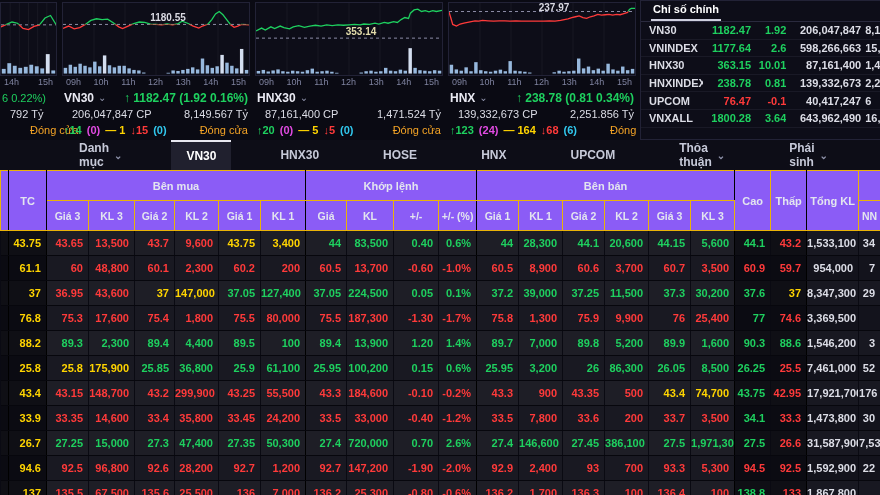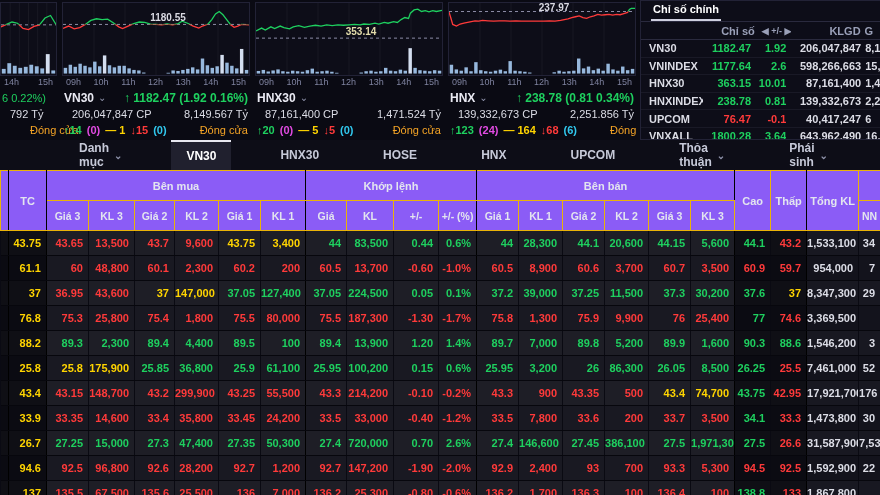--- a/index.html
+++ b/index.html
@@ -373,27 +373,20 @@
             <span class="sp"></span>
             <span class="c-o">Đóng cửa</span>
           </div>
         </div>
       </div>
     </div>
   <div class="index-panel">
     <div class="ip-tab">
       <span>Chỉ số chính</span>
     </div>
-    <div id="ip-head" class="ip-row head">
-        <span class="ip-cell n"></span>
-        <span class="ip-cell v">Chỉ số</span>
-        <span class="ip-cell c hdr">◀ +/- ▶</span>
-        <span class="ip-cell k">KLGD</span>
-        <span class="ip-cell g">G</span>
-      </div>
     <div id="ip-rows">
         <div class="ip-row">
           <span class="ip-cell n c-w">VN30</span>
           <span class="ip-cell v c-u">1182.47</span>
           <span class="ip-cell c c-u">1.92</span>
           <span class="ip-cell k c-w">206,047,847</span>
           <span class="ip-cell g c-w">8,1</span>
         </div>
         <div class="ip-row">
           <span class="ip-cell n c-w">VNINDEX</span>
@@ -537,21 +530,21 @@
         <td class="dk ge"></td>
         <td class="dk ge c-r">43.75</td>
         <td class="lt c-d">43.65</td>
         <td class="lt c-d">13,500</td>
         <td class="lt c-d">43.7</td>
         <td class="lt c-d">9,600</td>
         <td class="lt c-r">43.75</td>
         <td class="lt ge c-r">3,400</td>
         <td class="lt c-u">44</td>
         <td class="lt c-u">83,500</td>
-        <td class="lt c-u">0.44</td>
+        <td class="lt c-u">0.40</td>
         <td class="lt ge c-u">0.6%</td>
         <td class="lt c-u">44</td>
         <td class="lt c-u">28,300</td>
         <td class="lt c-u">44.1</td>
         <td class="lt c-u">20,600</td>
         <td class="lt c-u">44.15</td>
         <td class="lt ge c-u">5,600</td>
         <td class="dk c-u">44.1</td>
         <td class="dk ge c-d">43.2</td>
         <td class="md c-w">1,533,100</td>
@@ -602,21 +595,21 @@
         <td class="lt ge c-u">30,200</td>
         <td class="dk c-u">37.6</td>
         <td class="dk ge c-r">37</td>
         <td class="md c-w">8,347,300</td>
         <td class="md c-w">29</td>
       </tr>
       <tr>
         <td class="dk ge"></td>
         <td class="dk ge c-r">76.8</td>
         <td class="lt c-d">75.3</td>
-        <td class="lt c-d">25,800</td>
+        <td class="lt c-d">17,600</td>
         <td class="lt c-d">75.4</td>
         <td class="lt c-d">1,800</td>
         <td class="lt c-d">75.5</td>
         <td class="lt ge c-d">80,000</td>
         <td class="lt c-d">75.5</td>
         <td class="lt c-d">187,300</td>
         <td class="lt c-d">-1.30</td>
         <td class="lt ge c-d">-1.7%</td>
         <td class="lt c-d">75.8</td>
         <td class="lt c-d">1,300</td>
@@ -680,21 +673,21 @@
       <tr>
         <td class="dk ge"></td>
         <td class="dk ge c-r">43.4</td>
         <td class="lt c-d">43.15</td>
         <td class="lt c-d">148,700</td>
         <td class="lt c-d">43.2</td>
         <td class="lt c-d">299,900</td>
         <td class="lt c-d">43.25</td>
         <td class="lt ge c-d">55,500</td>
         <td class="lt c-d">43.3</td>
-        <td class="lt c-d">214,200</td>
+        <td class="lt c-d">184,600</td>
         <td class="lt c-d">-0.10</td>
         <td class="lt ge c-d">-0.2%</td>
         <td class="lt c-d">43.3</td>
         <td class="lt c-d">900</td>
         <td class="lt c-d">43.35</td>
         <td class="lt c-d">500</td>
         <td class="lt c-r">43.4</td>
         <td class="lt ge c-r">74,700</td>
         <td class="dk c-u">43.75</td>
         <td class="dk ge c-d">42.95</td>

